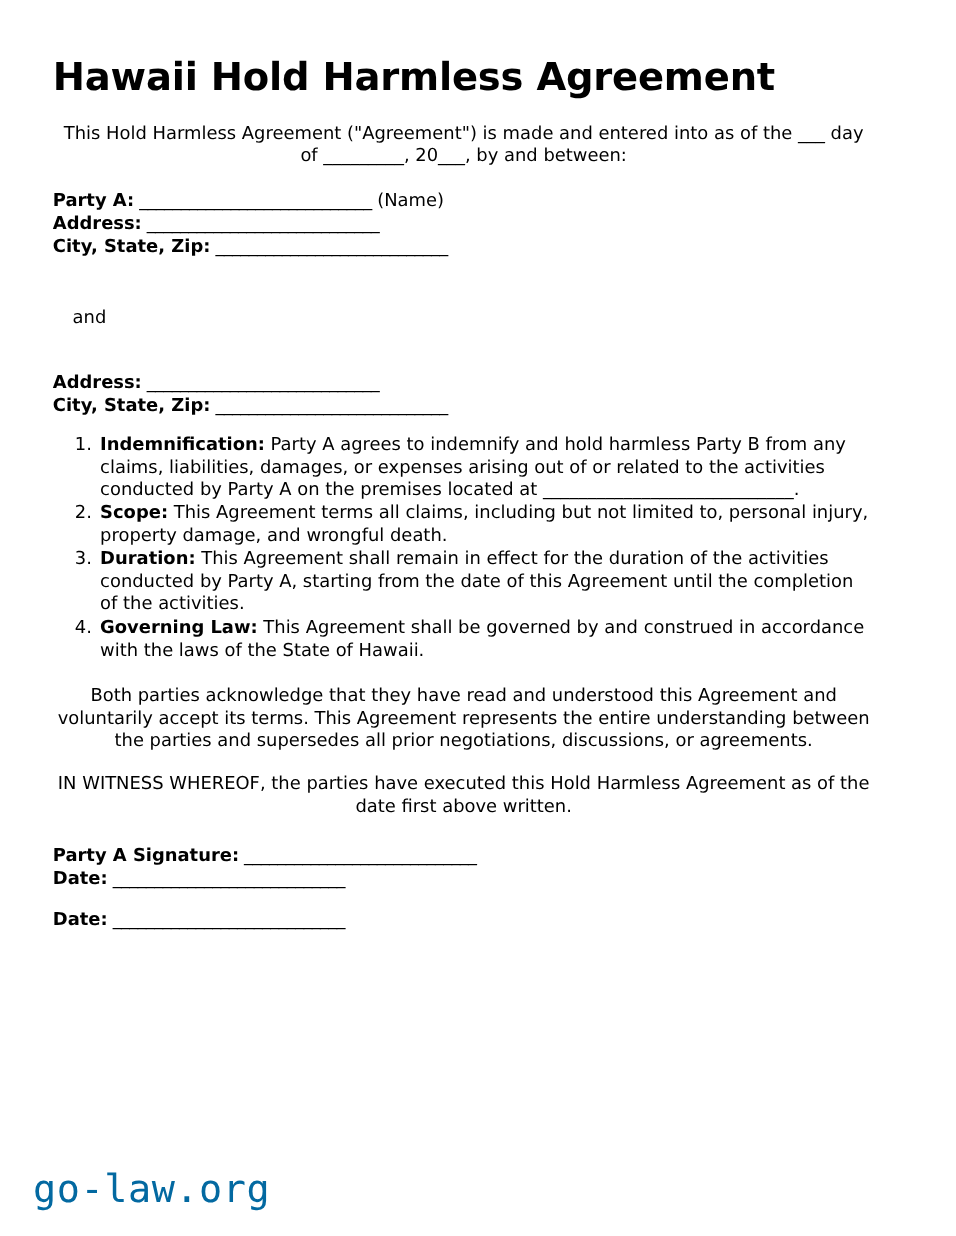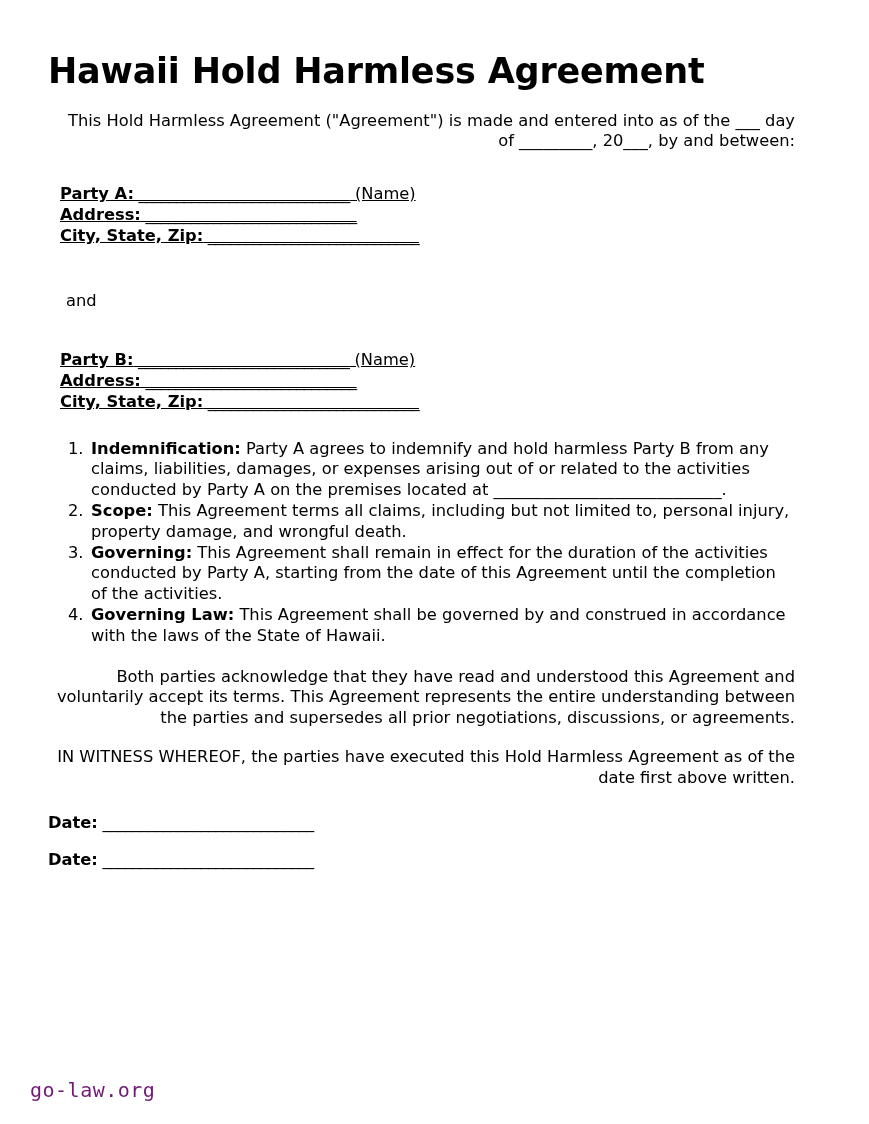--- a/index.html
+++ b/index.html
@@ -31,31 +31,30 @@
     line-height: 1.1;
     margin: 0;
     padding-top: 52px;
     padding-bottom: 0;
   }
   .para {
     font-size: 16.3px;
     line-height: 20.8px;
     margin: 0;
     padding-top: 20px;
-    text-align: right;
+    text-align: center;
   }
   .para-tight {
     padding-top: 18px;
   }
   .blk {
     font-size: 16.3px;
     line-height: 20.8px;
-    margin: 12px;
+    margin: 0;
     padding-top: 20px;
-    text-decoration: underline;
   }
   .blk .row {
     white-space: nowrap;
   }
   .lbl {
     font-weight: bold;
   }
   
   .fill {
     font-family: "DejaVu Sans", "Liberation Sans", sans-serif;
@@ -103,23 +102,23 @@
     padding-top: 17px;
   }
   .sig-block .row {
     white-space: nowrap;
   }
   .watermark {
     position: absolute;
     left: 30px;
     bottom: 22px;
     font-family: "DejaVu Sans Mono", "Liberation Mono", monospace;
-    font-size: 20px;
+    font-size: 35px;
     letter-spacing: 0.5px;
-    color: #701a75;
+    color: #0369a1;
     font-weight: normal;
   }
 </style>
 </head>
 <body>
 
 <div class="page">
 
   <h1 class="doc-title">Hawaii Hold Harmless Agreement</h1>
 
@@ -137,51 +136,51 @@
     </div>
     <div class="row">
       <span class="lbl">City, State, Zip:</span><span class="fill"> ____________________________</span>
     </div>
   </div>
 
   <p class="and-line">and</p>
 
   <div class="blk">
     <div class="row">
-      <span class="lbl">Party B:</span><span class="fill"> ____________________________</span><span> (Name)</span>
-    </div>
-    <div class="row">
       <span class="lbl">Address:</span><span class="fill"> ____________________________</span>
     </div>
     <div class="row">
       <span class="lbl">City, State, Zip:</span><span class="fill"> ____________________________</span>
     </div>
   </div>
 
 
   <ol class="terms">
     <li>
       <span class="lbl">Indemnification:</span><span> Party A agrees to indemnify and hold harmless Party B from any claims, liabilities, damages, or expenses arising out of or related to the activities conducted by Party A on the premises located at ____________________________.</span>
     </li>
     <li>
       <span class="lbl">Scope:</span><span> This Agreement terms all claims, including but not limited to, personal injury, property damage, and wrongful death.</span>
     </li>
     <li>
-      <span class="lbl">Governing:</span><span> This Agreement shall remain in effect for the duration of the activities conducted by Party A, starting from the date of this Agreement until the completion of the activities.</span>
+      <span class="lbl">Duration:</span><span> This Agreement shall remain in effect for the duration of the activities conducted by Party A, starting from the date of this Agreement until the completion of the activities.</span>
     </li>
     <li>
       <span class="lbl">Governing Law:</span><span> This Agreement shall be governed by and construed in accordance with the laws of the State of Hawaii.</span>
     </li>
   </ol>
 
   <p class="para">Both parties acknowledge that they have read and understood this Agreement and voluntarily accept its terms. This Agreement represents the entire understanding between the parties and supersedes all prior negotiations, discussions, or agreements.</p>
 
   <p class="para para-tight">IN WITNESS WHEREOF, the parties have executed this Hold Harmless Agreement as of the date first above written.</p>
 
   <div class="sig-block">
+    <div class="row">
+      <span class="lbl">Party A Signature:</span><span class="fill"> ____________________________</span>
+    </div>
     <div class="row">
       <span class="lbl">Date:</span><span class="fill"> ____________________________</span>
     </div>
   </div>
 
   <div class="sig-block second">
     <div class="row">
       <span class="lbl">Date:</span><span class="fill"> ____________________________</span>
     </div>
   </div>

